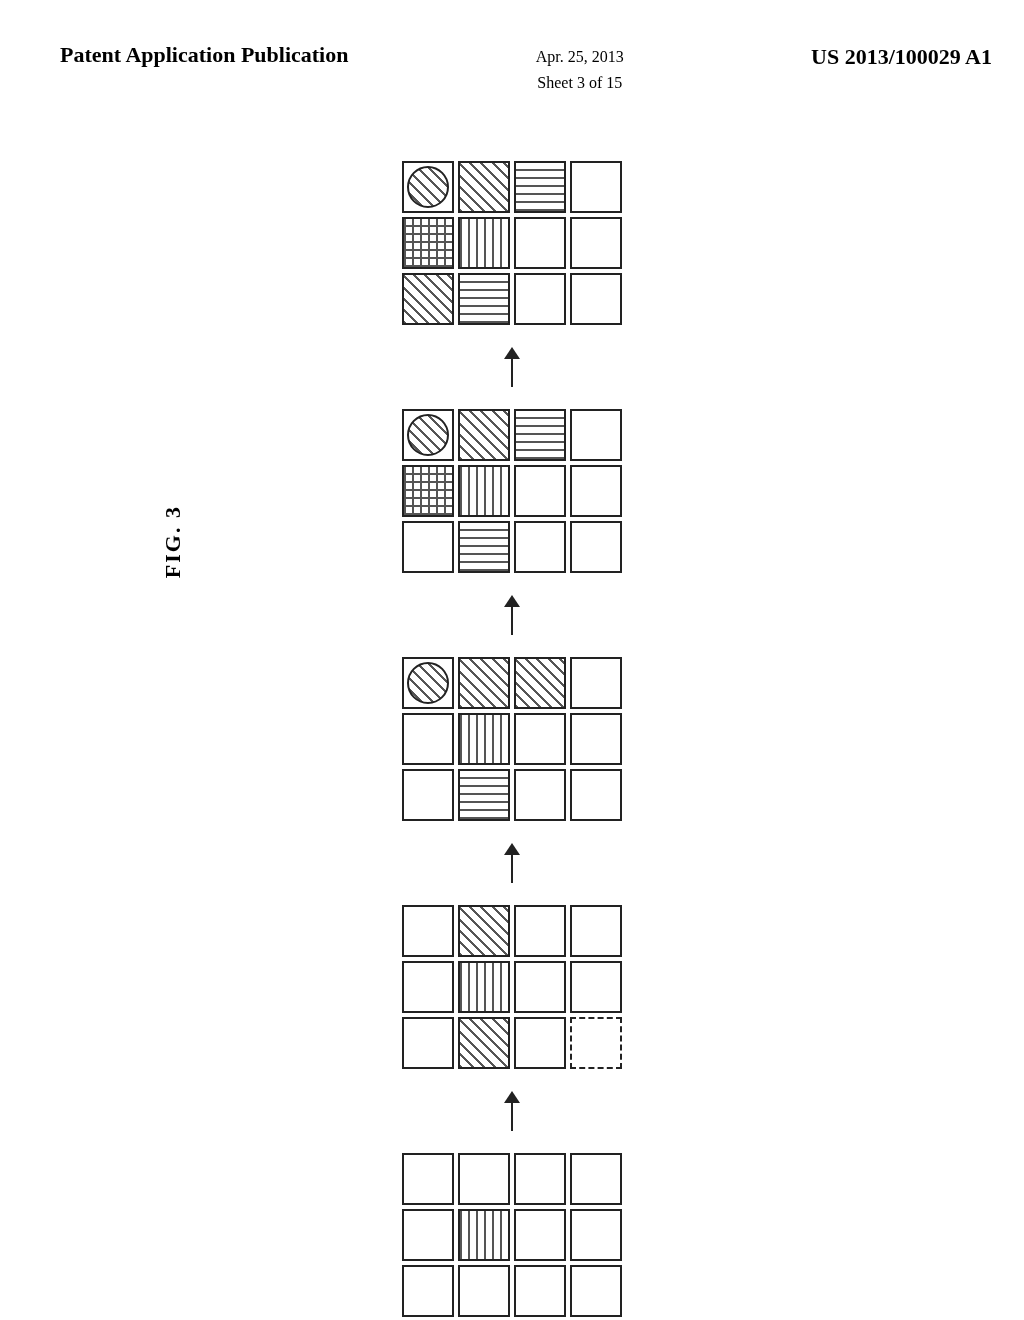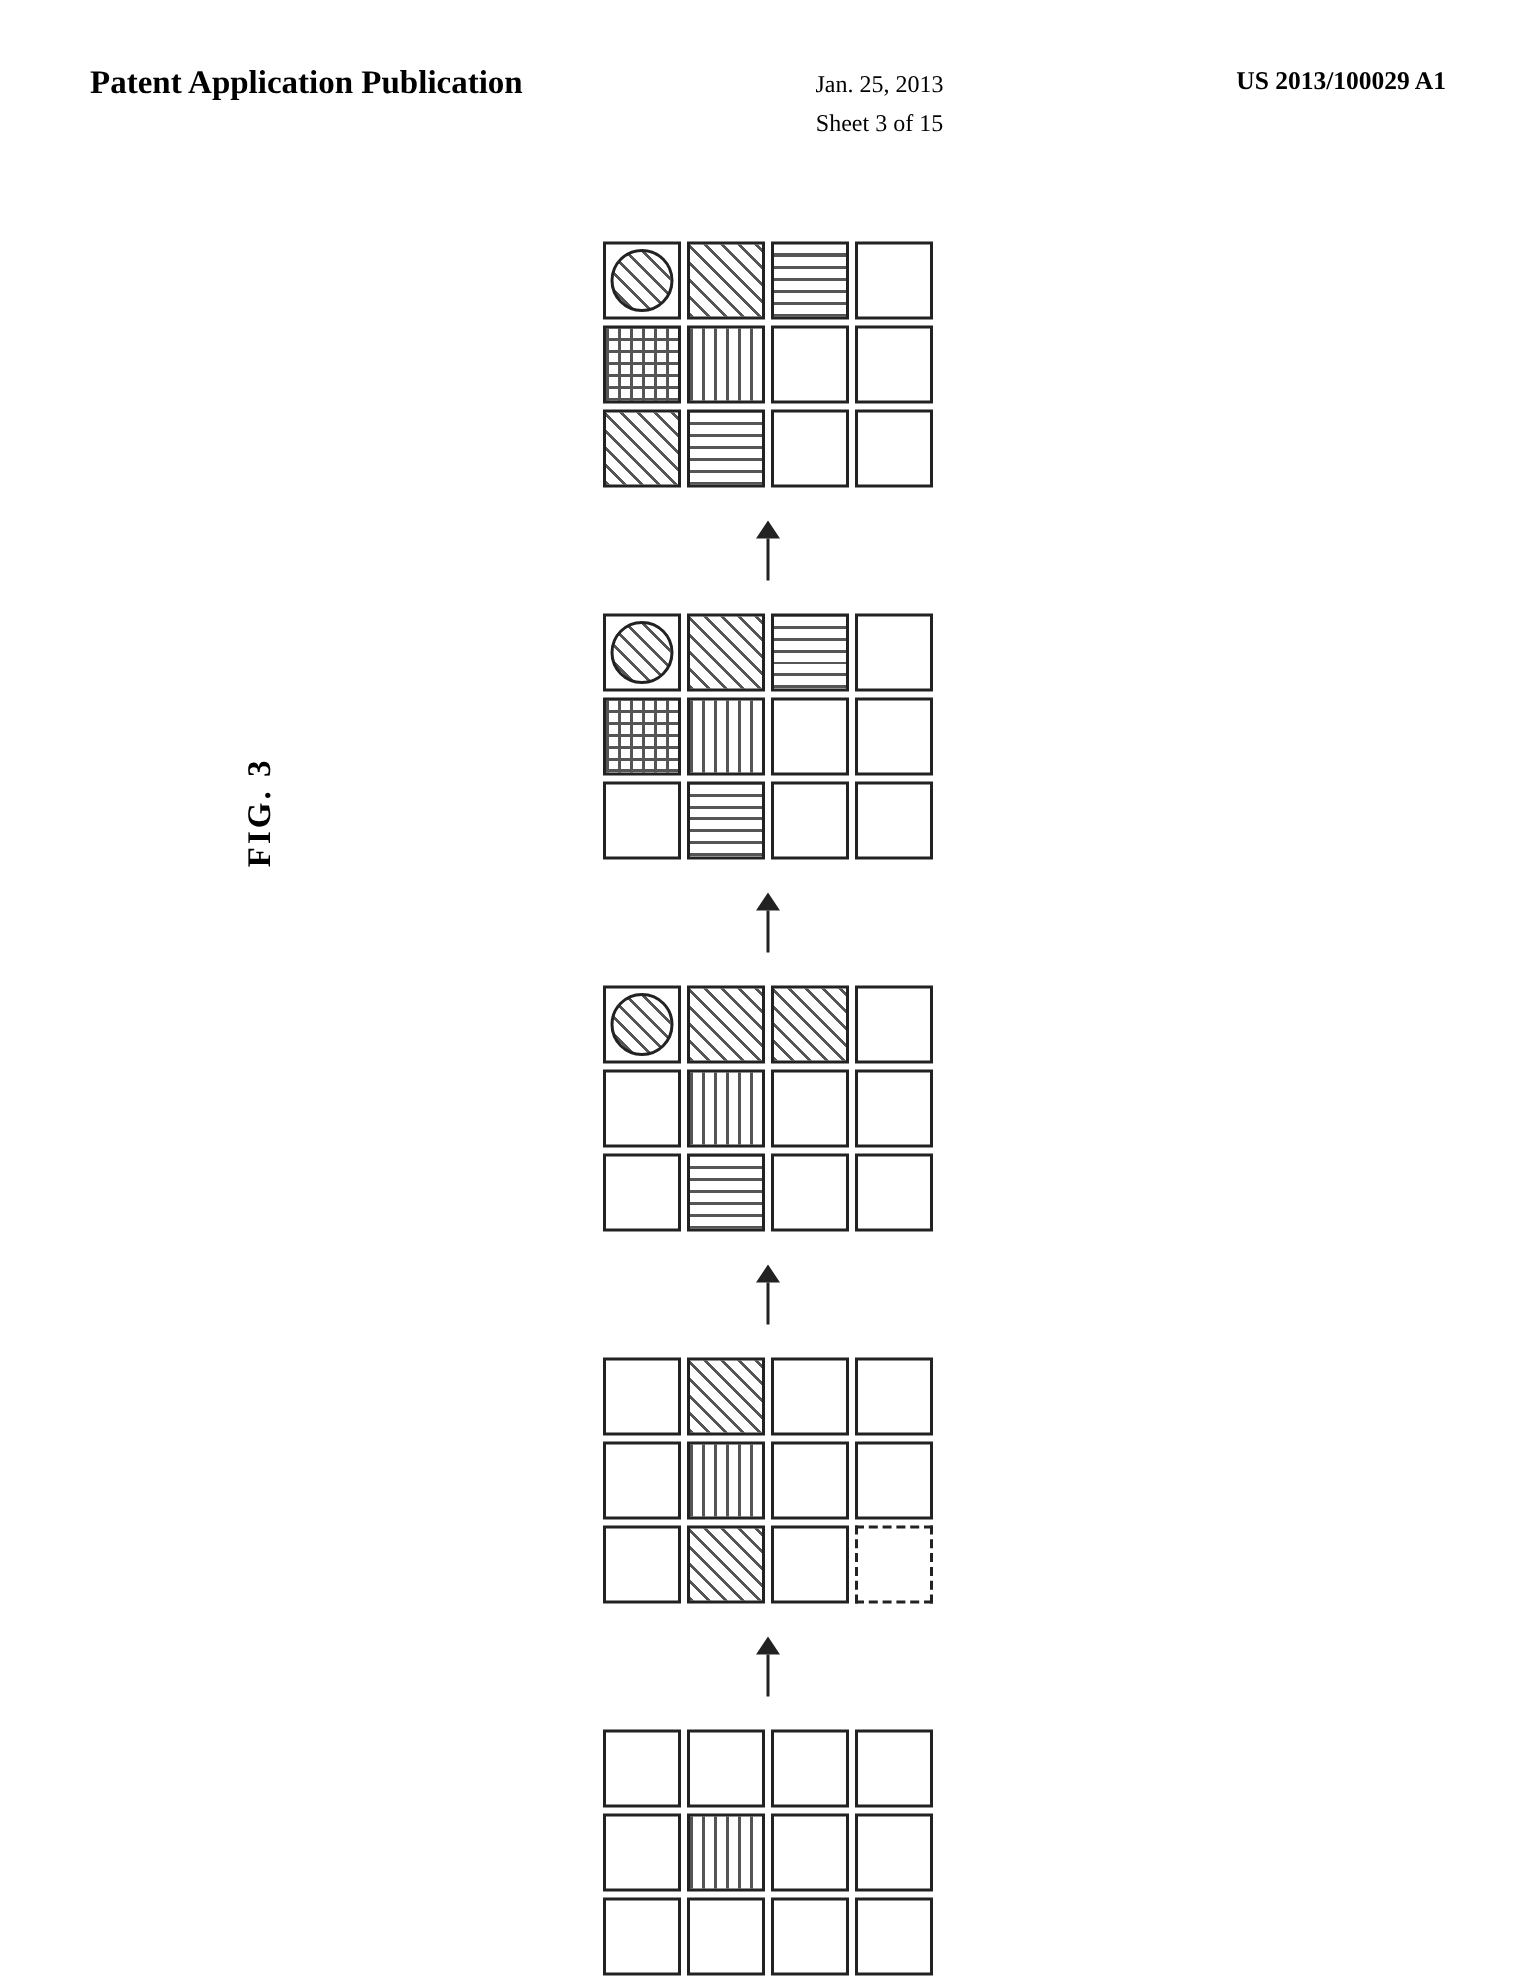--- a/index.html
+++ b/index.html
@@ -8,40 +8,40 @@
       font-family: 'Times New Roman', Times, serif;
       width: 1024px;
       min-height: 1320px;
       position: relative;
     }
 
     .header {
       display: flex;
       justify-content: space-between;
       align-items: flex-start;
-      padding: 40px 60px 20px 60px;
+      padding: 40px 32px 20px 60px;
       border-bottom: none;
     }
 
     .header-left {
       font-size: 22px;
       font-weight: bold;
       line-height: 1.4;
       max-width: 320px;
     }
 
     .header-center {
       font-size: 16px;
       text-align: center;
       line-height: 1.6;
       padding-top: 4px;
     }
 
     .header-right {
-      font-size: 17px;
+      font-size: 22px;
       font-weight: bold;
       text-align: right;
       padding-top: 4px;
     }
 
     .main-content {
       display: flex;
       flex-direction: column;
       align-items: center;
       padding: 30px 0;
@@ -171,21 +171,21 @@
     .cell-empty {
       background: #fff;
     }
   </style>
 </head>
 <body>
 
 <div class="header">
   <div class="header-left">Patent Application Publication</div>
   <div class="header-center">
-    <span>Jan. 25, 2013</span><br>
+    <span>Apr. 25, 2013</span><br>
     <span>Sheet 3 of 15</span>
   </div>
   <div class="header-right">US 2013/100029 A1</div>
 </div>
 
 <div class="main-content">
 
   <div class="fig-label">FIG. 3</div>
 
   <div class="grid-group">

